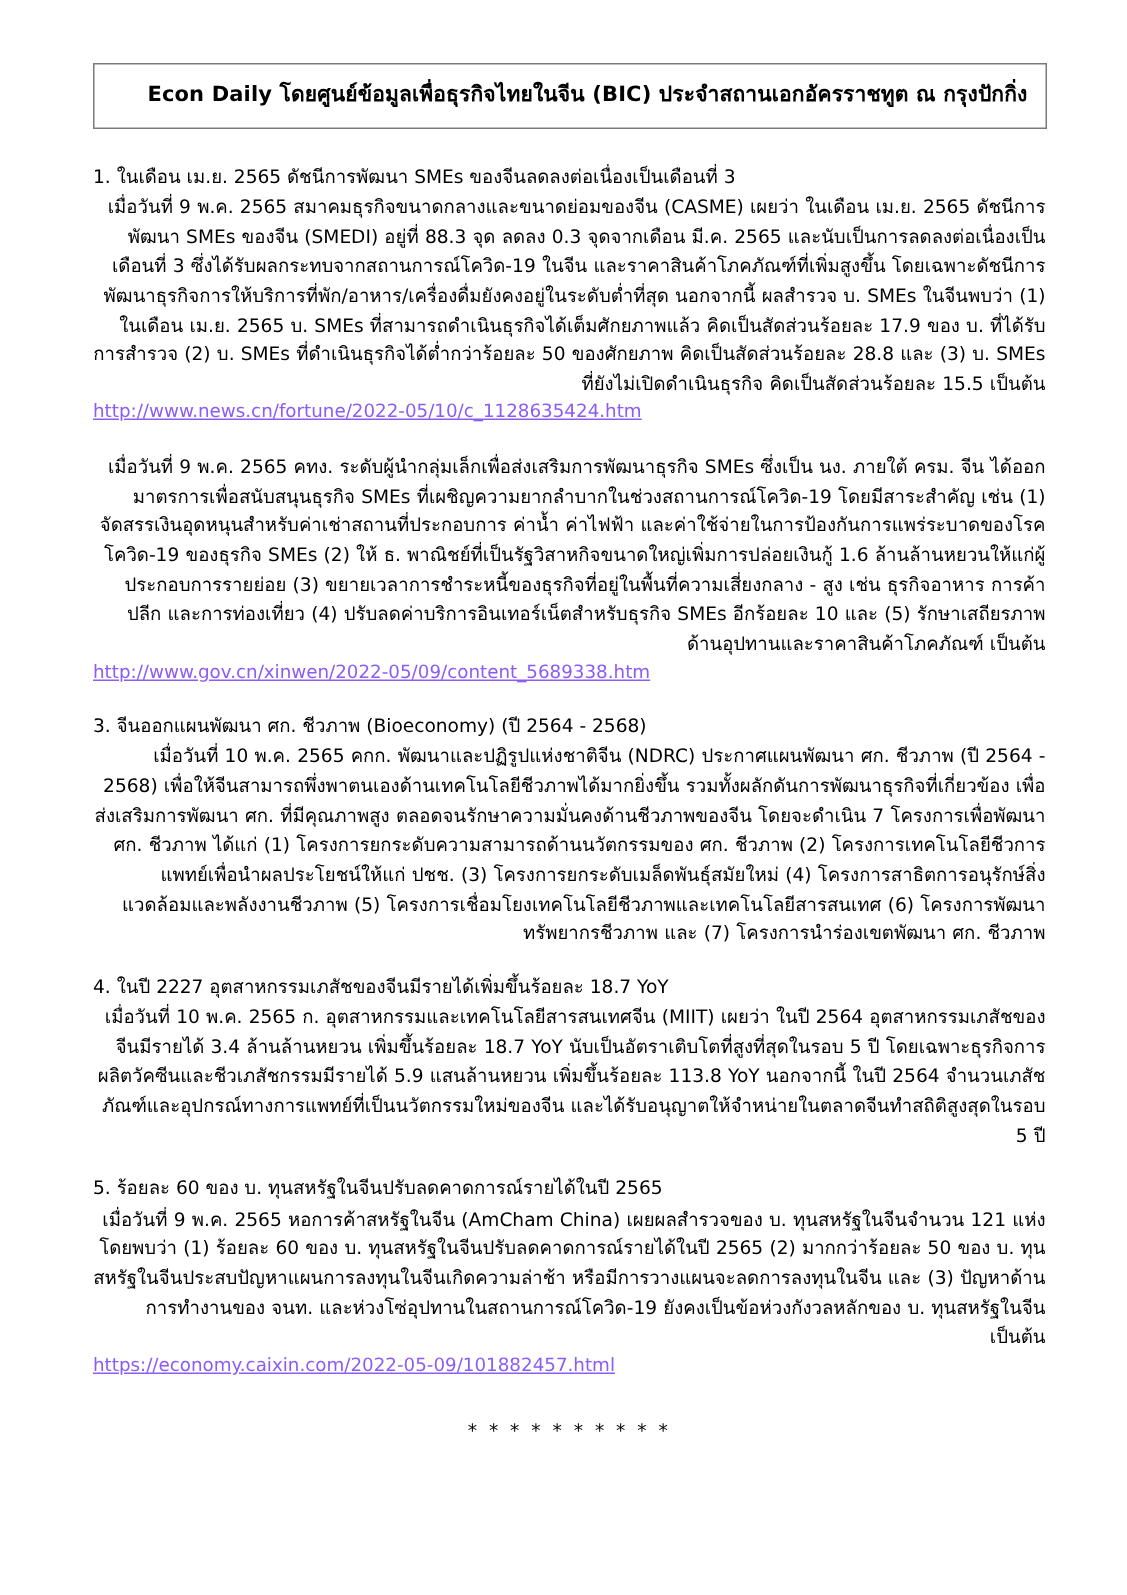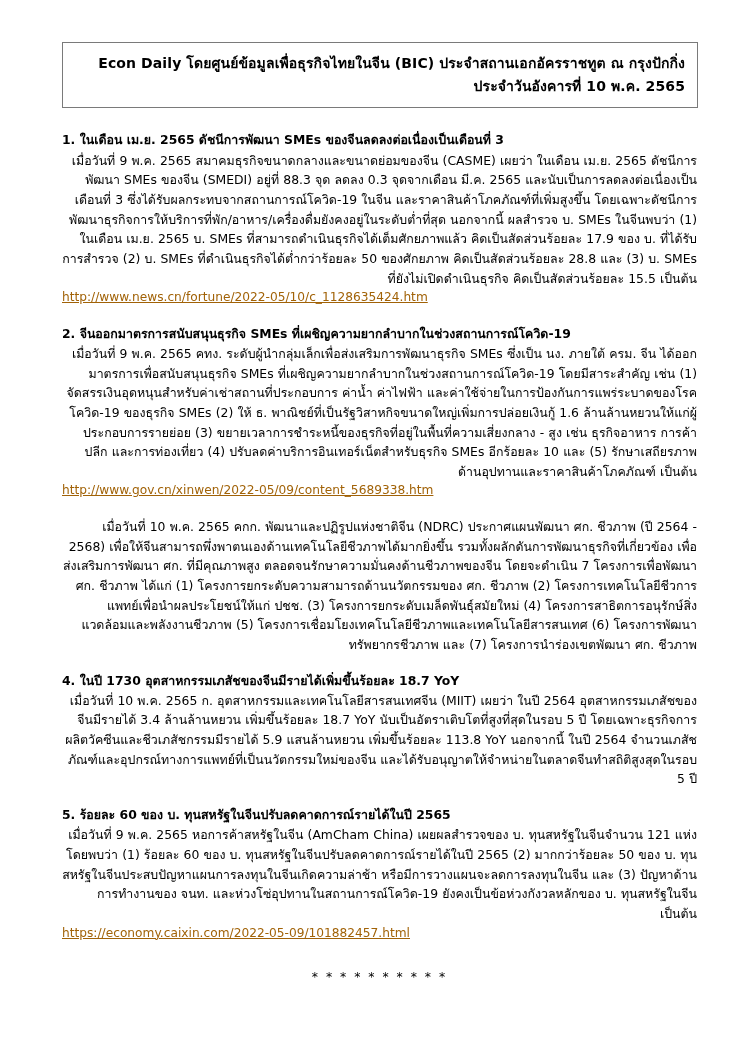--- a/index.html
+++ b/index.html
@@ -41,35 +41,35 @@
     white-space: nowrap;
     text-align: right;
   }
 
   
   .section {
     margin-bottom: 16px;
   }
   .section-title {
     font-size: 12.4px;
-    font-weight: bold;
+    font-weight: normal;
     line-height: 1.55;
     margin-bottom: 1px;
   }
   .section-body {
     font-size: 12.4px;
     line-height: 1.585;
     text-align: right;
     word-spacing: 0.2px;
   }
   .section-link {
     display: block;
     font-size: 12.2px;
     line-height: 1.6;
-    color: #a16207;
+    color: #8b5cf6;
     text-decoration: underline;
     word-break: break-all;
     margin-top: 0px;
   }
 
   
   .footer-stars {
     text-align: center;
     font-size: 12.4px;
     letter-spacing: 2px;
@@ -77,41 +77,40 @@
     color: #000;
   }
 </style>
 </head>
 <body>
 
 <div class="page">
 
   <div class="header-box">
     <div class="header-line">Econ Daily โดยศูนย์ข้อมูลเพื่อธุรกิจไทยในจีน (BIC) ประจำสถานเอกอัครราชทูต ณ กรุงปักกิ่ง</div>
-    <div class="header-line">ประจำวันอังคารที่ 10 พ.ค. 2565</div>
   </div>
 
   <div class="section">
     <div class="section-title">1. ในเดือน เม.ย. 2565 ดัชนีการพัฒนา SMEs ของจีนลดลงต่อเนื่องเป็นเดือนที่ 3</div>
     <div class="section-body">เมื่อวันที่ 9 พ.ค. 2565 สมาคมธุรกิจขนาดกลางและขนาดย่อมของจีน (CASME) เผยว่า ในเดือน เม.ย. 2565 ดัชนีการพัฒนา SMEs ของจีน (SMEDI) อยู่ที่ 88.3 จุด ลดลง 0.3 จุดจากเดือน มี.ค. 2565 และนับเป็นการลดลงต่อเนื่องเป็นเดือนที่ 3 ซึ่งได้รับผลกระทบจากสถานการณ์โควิด-19 ในจีน และราคาสินค้าโภคภัณฑ์ที่เพิ่มสูงขึ้น โดยเฉพาะดัชนีการพัฒนาธุรกิจการให้บริการที่พัก/อาหาร/เครื่องดื่มยังคงอยู่ในระดับต่ำที่สุด นอกจากนี้ ผลสำรวจ บ. SMEs ในจีนพบว่า (1) ในเดือน เม.ย. 2565 บ. SMEs ที่สามารถดำเนินธุรกิจได้เต็มศักยภาพแล้ว คิดเป็นสัดส่วนร้อยละ 17.9 ของ บ. ที่ได้รับการสำรวจ (2) บ. SMEs ที่ดำเนินธุรกิจได้ต่ำกว่าร้อยละ 50 ของศักยภาพ คิดเป็นสัดส่วนร้อยละ 28.8 และ (3) บ. SMEs ที่ยังไม่เปิดดำเนินธุรกิจ คิดเป็นสัดส่วนร้อยละ 15.5 เป็นต้น</div>
     <a class="section-link" href="#">http://www.news.cn/fortune/2022-05/10/c_1128635424.htm</a>
   </div>
 
   <div class="section">
-    <div class="section-title">2. จีนออกมาตรการสนับสนุนธุรกิจ SMEs ที่เผชิญความยากลำบากในช่วงสถานการณ์โควิด-19</div>
     <div class="section-body">เมื่อวันที่ 9 พ.ค. 2565 คทง. ระดับผู้นำกลุ่มเล็กเพื่อส่งเสริมการพัฒนาธุรกิจ SMEs ซึ่งเป็น นง. ภายใต้ ครม. จีน ได้ออกมาตรการเพื่อสนับสนุนธุรกิจ SMEs ที่เผชิญความยากลำบากในช่วงสถานการณ์โควิด-19 โดยมีสาระสำคัญ เช่น (1) จัดสรรเงินอุดหนุนสำหรับค่าเช่าสถานที่ประกอบการ ค่าน้ำ ค่าไฟฟ้า และค่าใช้จ่ายในการป้องกันการแพร่ระบาดของโรคโควิด-19 ของธุรกิจ SMEs (2) ให้ ธ. พาณิชย์ที่เป็นรัฐวิสาหกิจขนาดใหญ่เพิ่มการปล่อยเงินกู้ 1.6 ล้านล้านหยวนให้แก่ผู้ประกอบการรายย่อย (3) ขยายเวลาการชำระหนี้ของธุรกิจที่อยู่ในพื้นที่ความเสี่ยงกลาง - สูง เช่น ธุรกิจอาหาร การค้าปลีก และการท่องเที่ยว (4) ปรับลดค่าบริการอินเทอร์เน็ตสำหรับธุรกิจ SMEs อีกร้อยละ 10 และ (5) รักษาเสถียรภาพด้านอุปทานและราคาสินค้าโภคภัณฑ์ เป็นต้น</div>
     <a class="section-link" href="#">http://www.gov.cn/xinwen/2022-05/09/content_5689338.htm</a>
   </div>
 
   <div class="section">
+    <div class="section-title">3. จีนออกแผนพัฒนา ศก. ชีวภาพ (Bioeconomy) (ปี 2564 - 2568)</div>
     <div class="section-body">เมื่อวันที่ 10 พ.ค. 2565 คกก. พัฒนาและปฏิรูปแห่งชาติจีน (NDRC) ประกาศแผนพัฒนา ศก. ชีวภาพ (ปี 2564 - 2568) เพื่อให้จีนสามารถพึ่งพาตนเองด้านเทคโนโลยีชีวภาพได้มากยิ่งขึ้น รวมทั้งผลักดันการพัฒนาธุรกิจที่เกี่ยวข้อง เพื่อส่งเสริมการพัฒนา ศก. ที่มีคุณภาพสูง ตลอดจนรักษาความมั่นคงด้านชีวภาพของจีน โดยจะดำเนิน 7 โครงการเพื่อพัฒนา ศก. ชีวภาพ ได้แก่ (1) โครงการยกระดับความสามารถด้านนวัตกรรมของ ศก. ชีวภาพ (2) โครงการเทคโนโลยีชีวการแพทย์เพื่อนำผลประโยชน์ให้แก่ ปชช. (3) โครงการยกระดับเมล็ดพันธุ์สมัยใหม่ (4) โครงการสาธิตการอนุรักษ์สิ่งแวดล้อมและพลังงานชีวภาพ (5) โครงการเชื่อมโยงเทคโนโลยีชีวภาพและเทคโนโลยีสารสนเทศ (6) โครงการพัฒนาทรัพยากรชีวภาพ และ (7) โครงการนำร่องเขตพัฒนา ศก. ชีวภาพ</div>
   </div>
 
   <div class="section">
-    <div class="section-title">4. ในปี 1730 อุตสาหกรรมเภสัชของจีนมีรายได้เพิ่มขึ้นร้อยละ 18.7 YoY</div>
+    <div class="section-title">4. ในปี 2227 อุตสาหกรรมเภสัชของจีนมีรายได้เพิ่มขึ้นร้อยละ 18.7 YoY</div>
     <div class="section-body">เมื่อวันที่ 10 พ.ค. 2565 ก. อุตสาหกรรมและเทคโนโลยีสารสนเทศจีน (MIIT) เผยว่า ในปี 2564 อุตสาหกรรมเภสัชของจีนมีรายได้ 3.4 ล้านล้านหยวน เพิ่มขึ้นร้อยละ 18.7 YoY นับเป็นอัตราเติบโตที่สูงที่สุดในรอบ 5 ปี โดยเฉพาะธุรกิจการผลิตวัคซีนและชีวเภสัชกรรมมีรายได้ 5.9 แสนล้านหยวน เพิ่มขึ้นร้อยละ 113.8 YoY นอกจากนี้ ในปี 2564 จำนวนเภสัชภัณฑ์และอุปกรณ์ทางการแพทย์ที่เป็นนวัตกรรมใหม่ของจีน และได้รับอนุญาตให้จำหน่ายในตลาดจีนทำสถิติสูงสุดในรอบ 5 ปี</div>
   </div>
 
   <div class="section">
     <div class="section-title">5. ร้อยละ 60 ของ บ. ทุนสหรัฐในจีนปรับลดคาดการณ์รายได้ในปี 2565</div>
     <div class="section-body">เมื่อวันที่ 9 พ.ค. 2565 หอการค้าสหรัฐในจีน (AmCham China) เผยผลสำรวจของ บ. ทุนสหรัฐในจีนจำนวน 121 แห่ง โดยพบว่า (1) ร้อยละ 60 ของ บ. ทุนสหรัฐในจีนปรับลดคาดการณ์รายได้ในปี 2565 (2) มากกว่าร้อยละ 50 ของ บ. ทุนสหรัฐในจีนประสบปัญหาแผนการลงทุนในจีนเกิดความล่าช้า หรือมีการวางแผนจะลดการลงทุนในจีน และ (3) ปัญหาด้านการทำงานของ จนท. และห่วงโซ่อุปทานในสถานการณ์โควิด-19 ยังคงเป็นข้อห่วงกังวลหลักของ บ. ทุนสหรัฐในจีน เป็นต้น</div>
     <a class="section-link" href="#">https://economy.caixin.com/2022-05-09/101882457.html</a>
   </div>
 
   <div class="footer-stars">* * * * * * * * * *</div>

